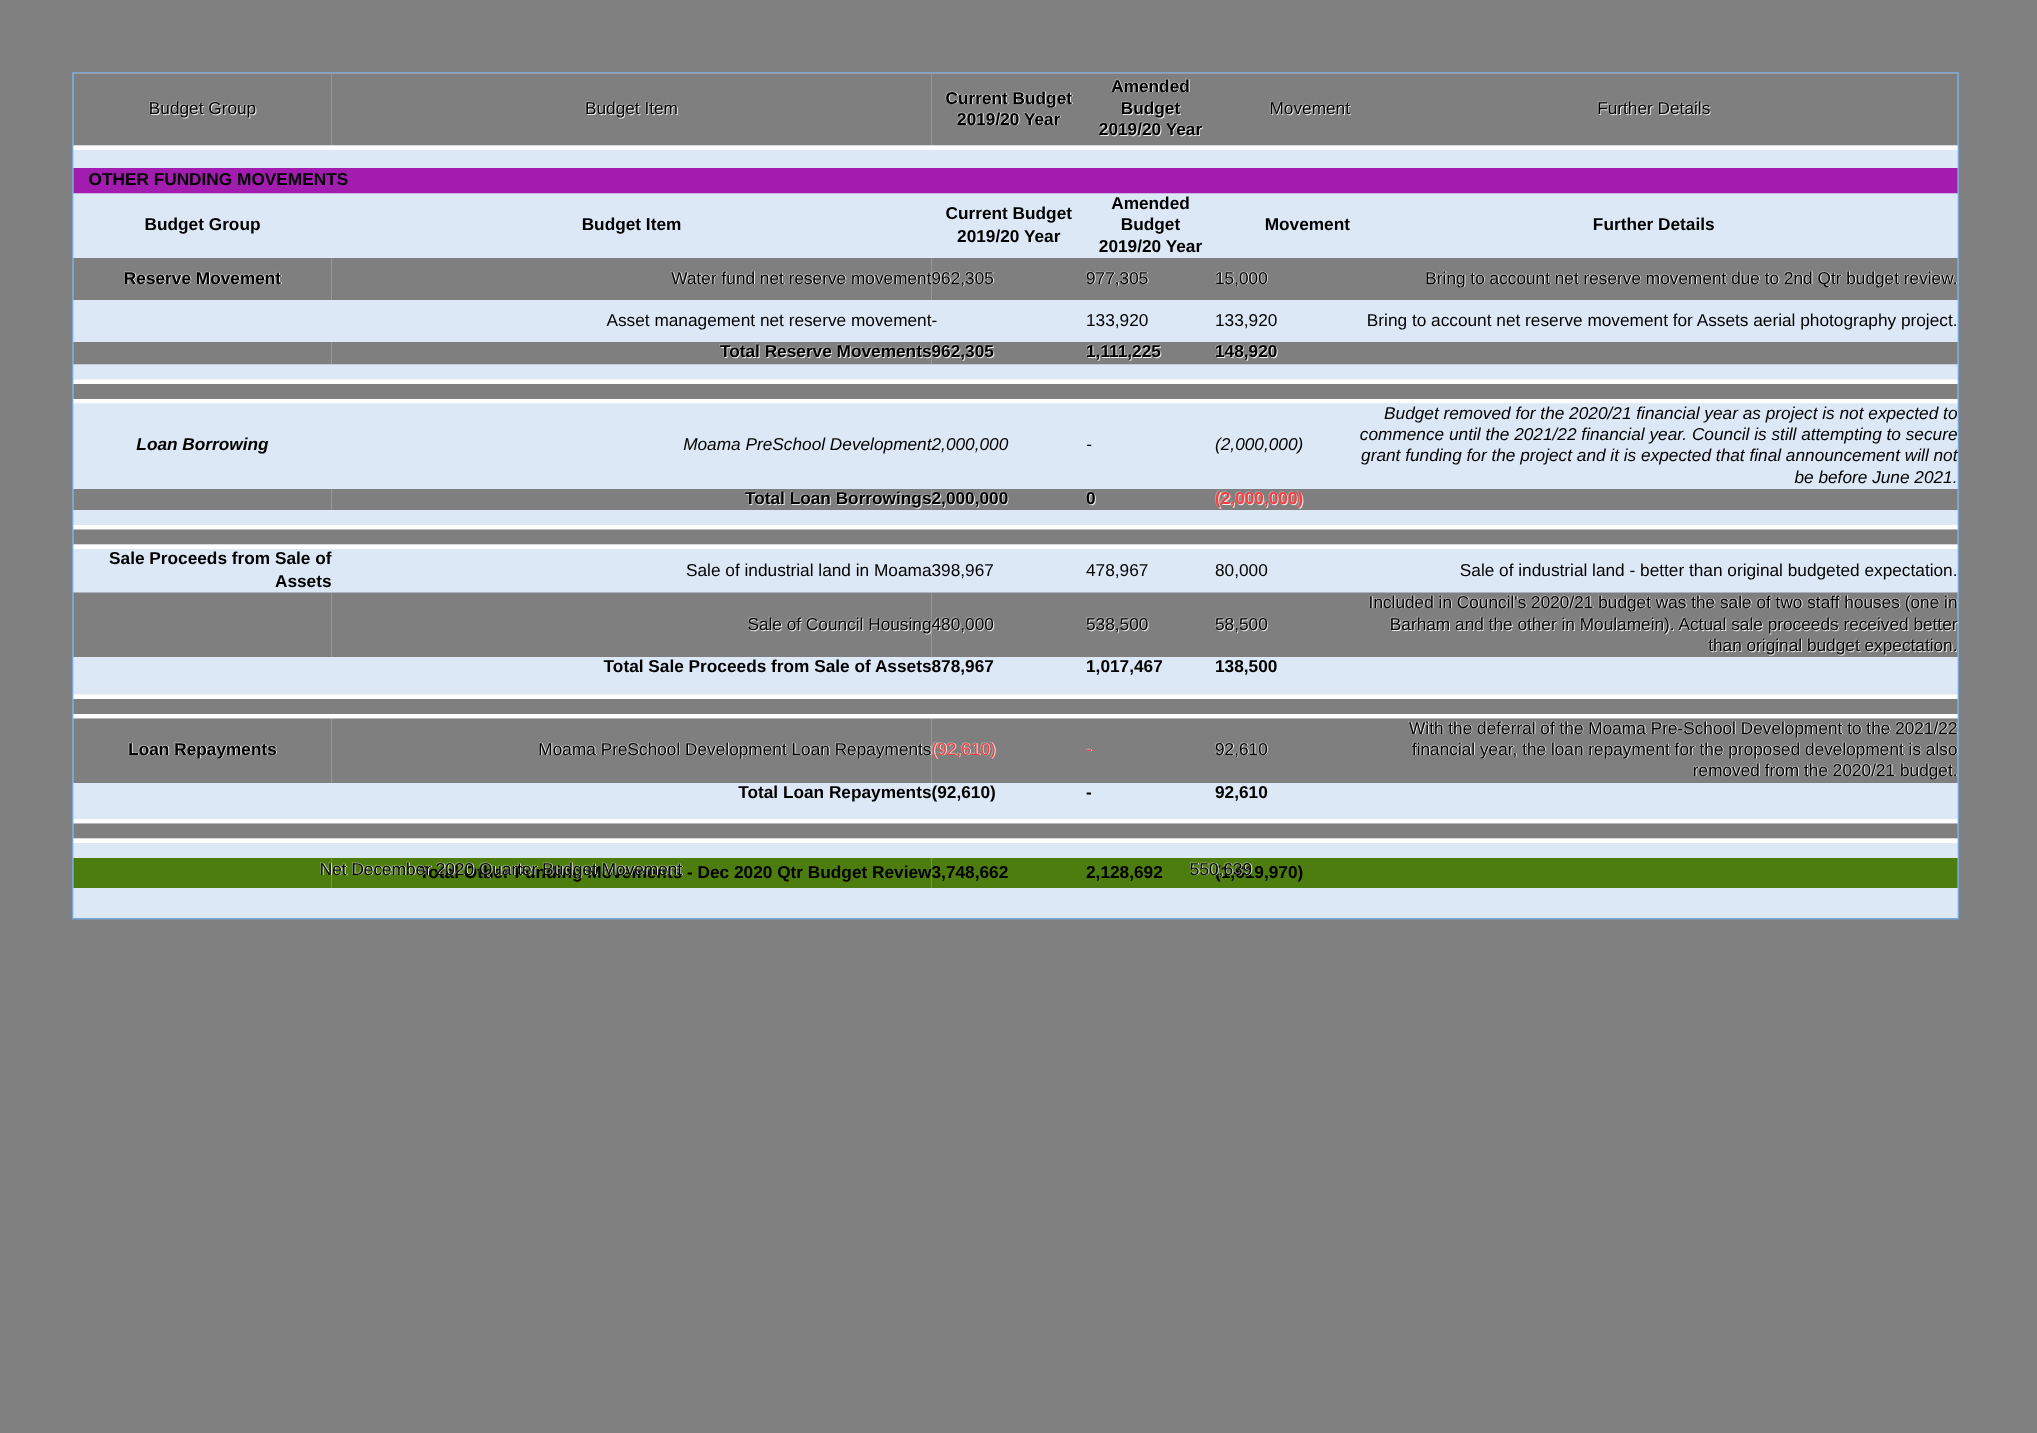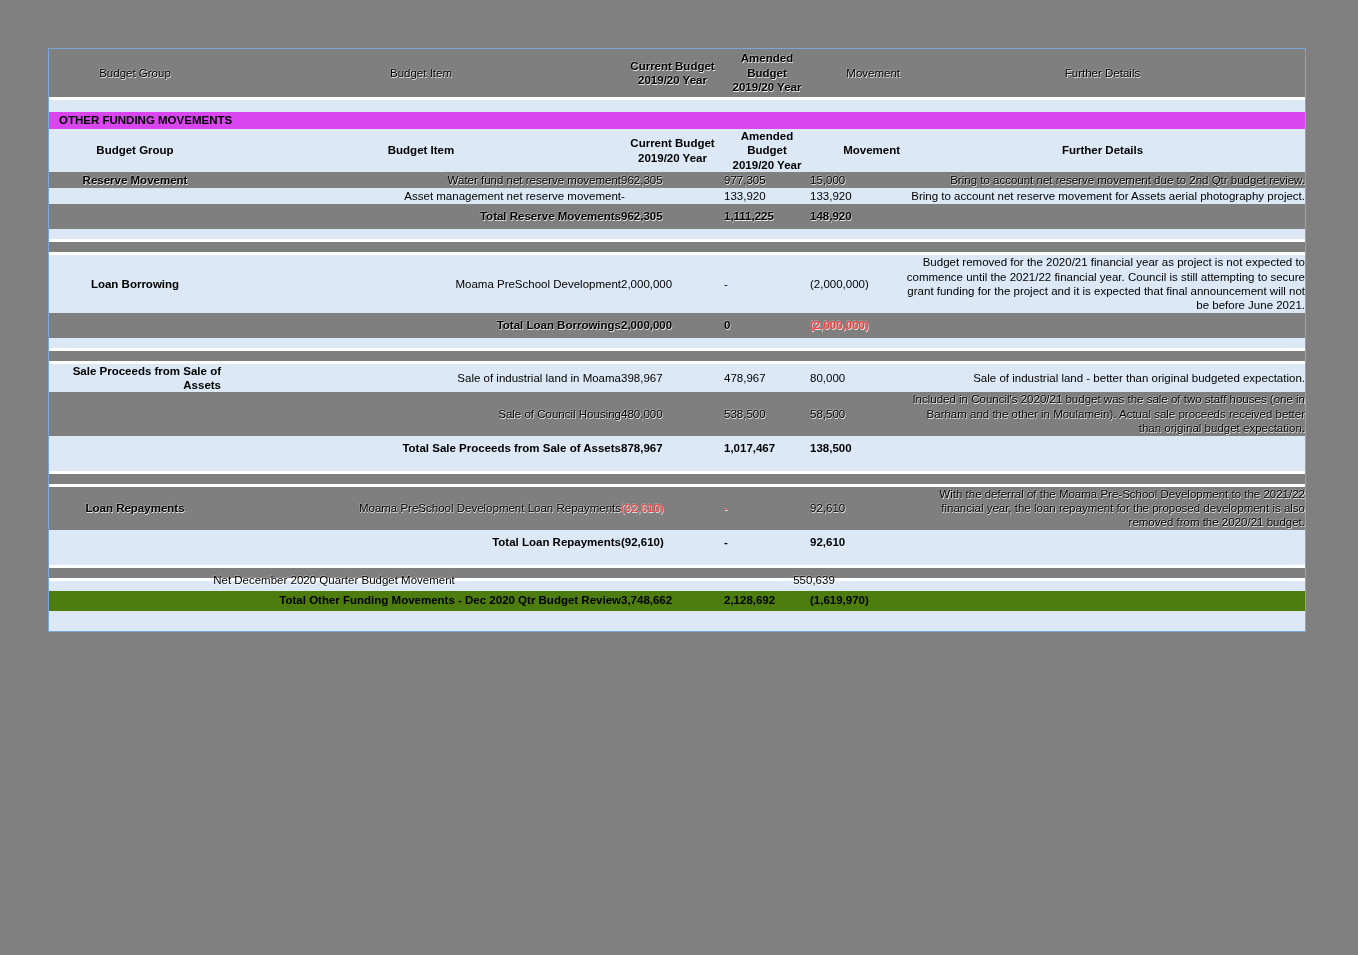--- a/index.html
+++ b/index.html
@@ -54,40 +54,40 @@
   .lft  { text-align: right; padding-left: 6px !important; }
   .rgt  { padding-right: 6px !important; }
   .bold { font-weight: bold; }
   .neg  { color: #ff0000; }
 
   
   tr.r-head td      { height: 48px; }
   tr.r-spacer td    { height: 12px; }
   tr.r-band td      { height: 17px; }
   tr.r-hdr2 td      { height: 36px; }
-  tr.r-data td      { height: 16px; }
-  tr.r-tall td      { height: 50px; vertical-align: middle; }
+  tr.r-data td      { height: 28px; }
+  tr.r-tall td      { height: 50px; vertical-align: middle; font-style: italic; }
   tr.r-mid td       { height: 38px; vertical-align: middle; }
-  tr.r-total td     { height: 25px; }
+  tr.r-total td     { height: 14px; }
   tr.r-gap td       { height: 10px; }
 
   
   tr.sel td {
     background: #7f7f7f !important;
   }
   tr.sel td, tr.sel td * {
     text-shadow:
        0.6px 0.6px 0 rgba(255,255,255,0.85),
       -0.6px -0.6px 0 rgba(255,255,255,0.25);
   }
   tr.sel td.neg, tr.sel .neg { color: #ff3b3b; }
 
   
   td.band {
-    background: #d946ef;
+    background: #a21caf;
     font-weight: bold;
     font-size: 11.5px;
     padding-left: 10px !important;
   }
 
   
   td.lb { background: #dce8f5; }
 
   
   tr.r-grandtotal td { background: #4d7c0f; height: 20px; }

